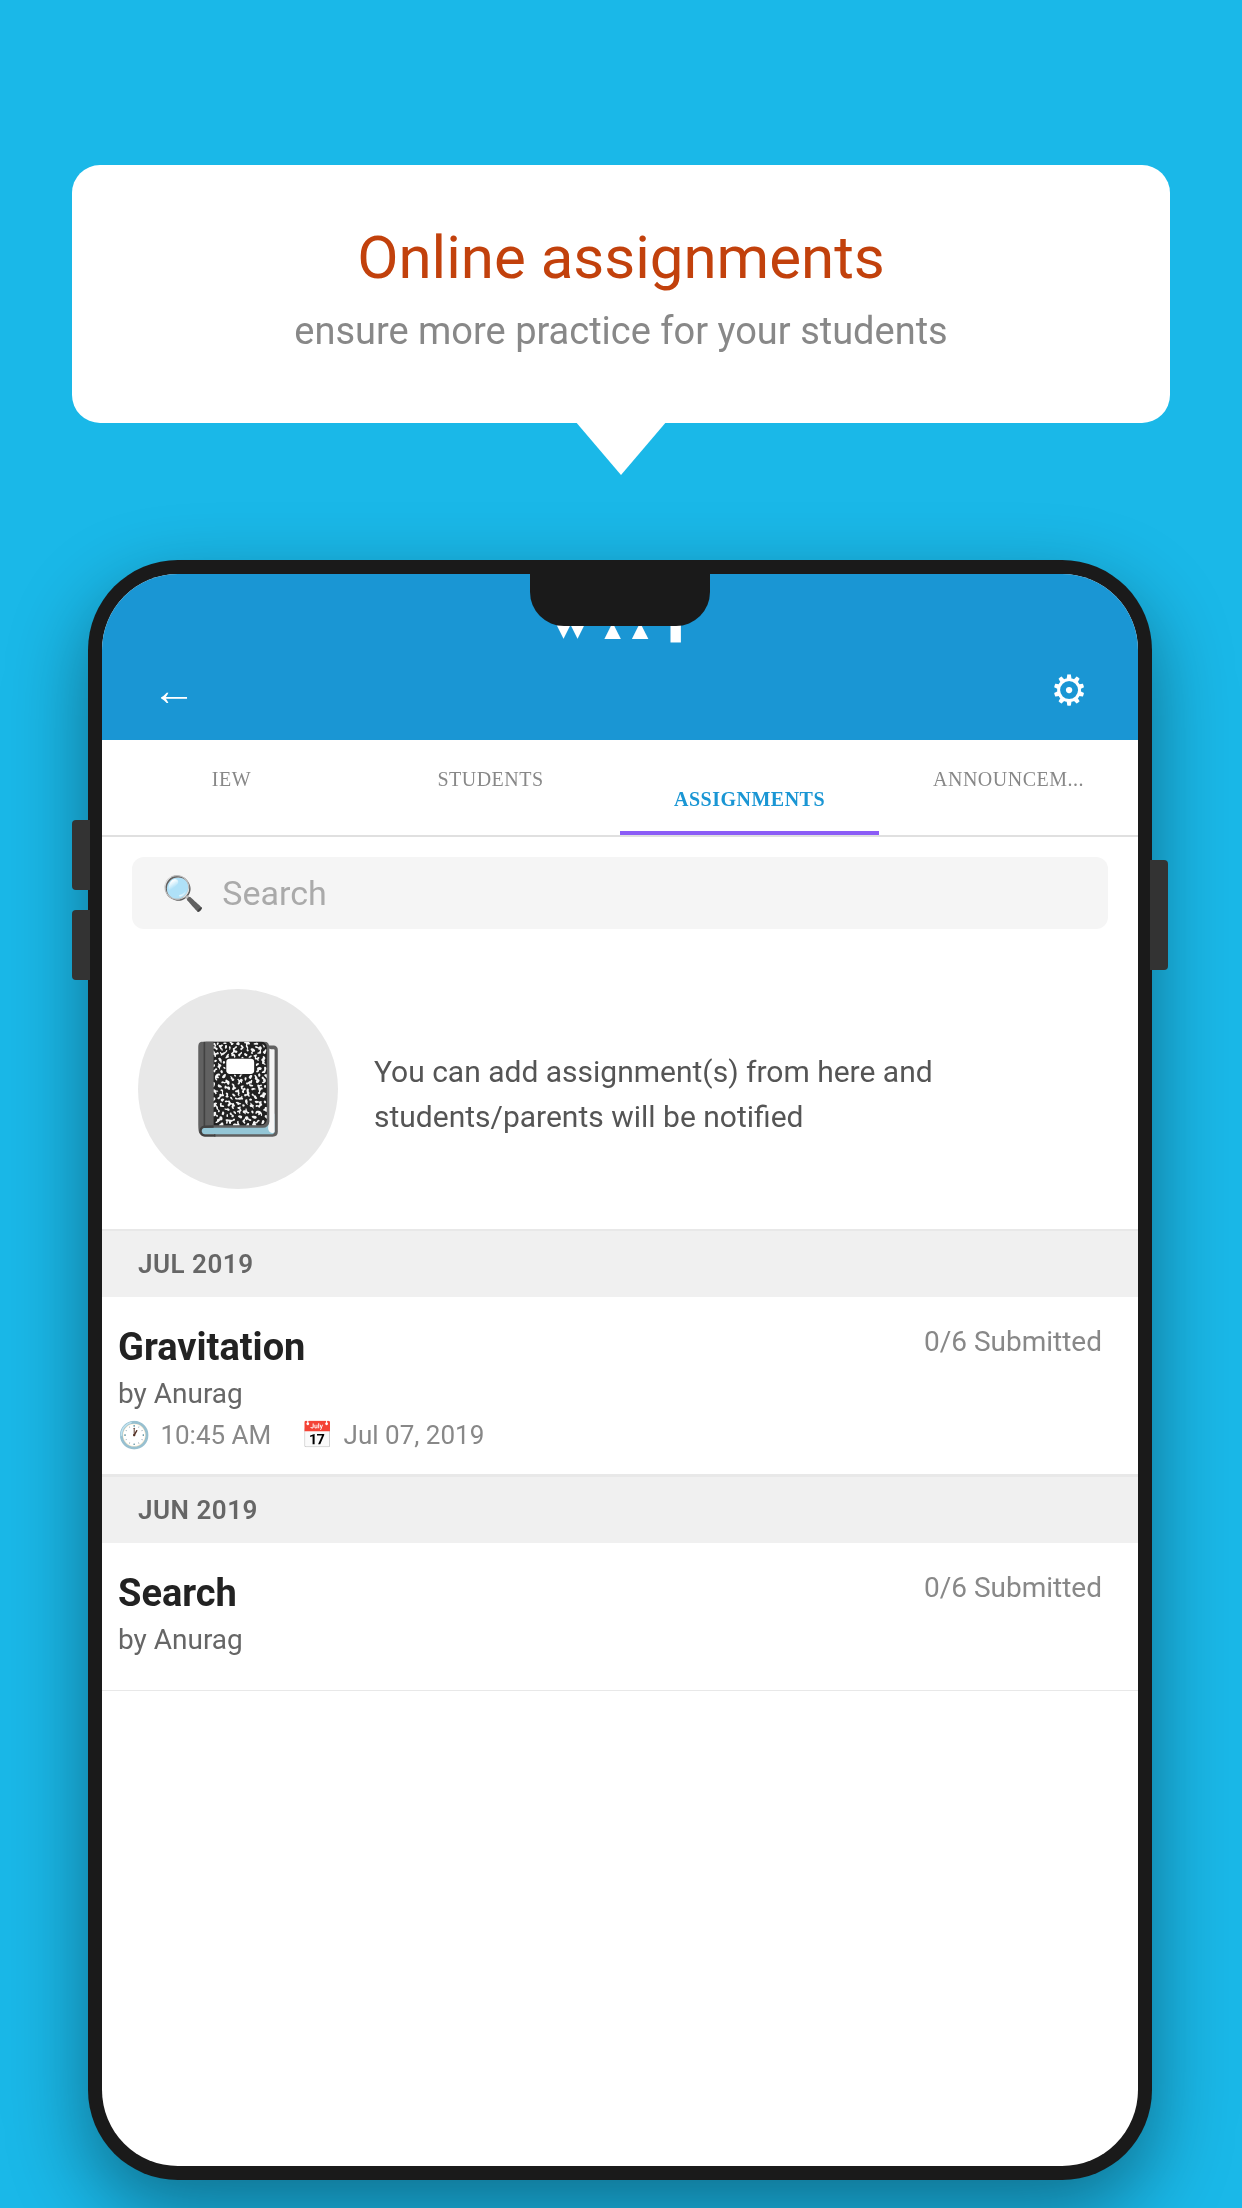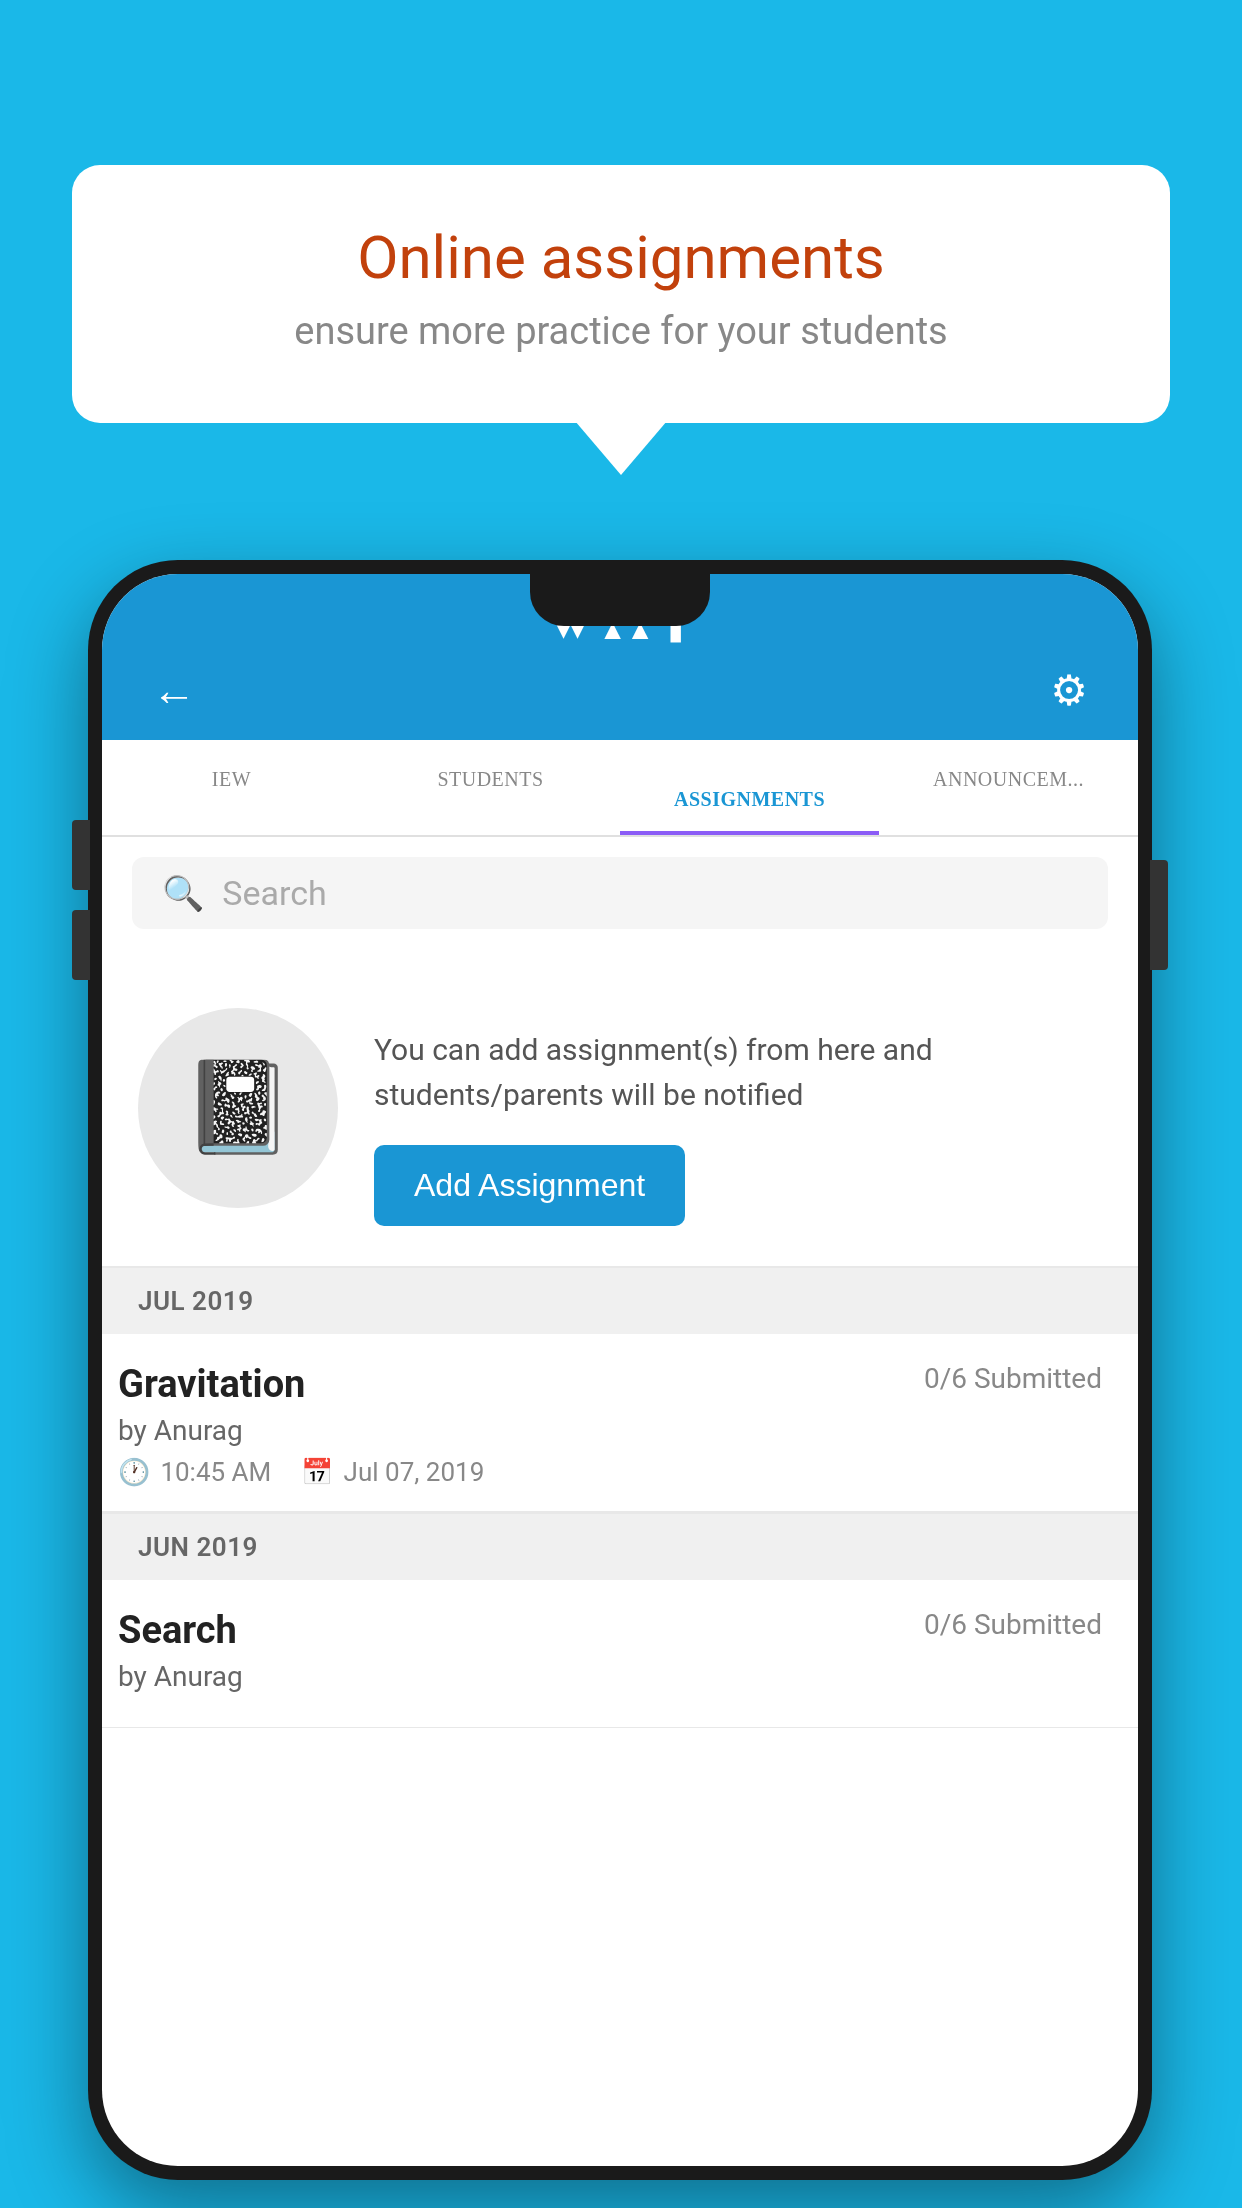--- a/index.html
+++ b/index.html
@@ -397,21 +397,20 @@
         <span class="search-placeholder-text">Search</span>
       </div>
     </div>
 
     <div class="add-assignment-promo">
       <div class="assignment-icon-circle">
         <span class="assignment-icon-inner">📓</span>
       </div>
       <div class="add-assignment-content">
         <div class="add-assignment-text">You can add assignment(s) from here and students/parents will be notified</div>
-        <button class="add-assignment-btn">Add Assignment</button>
       </div>
     </div>
 
     <div class="divider"></div>
 
     <div class="section-header">JUL 2019</div>
 
     <div class="assignment-item">
       <div class="assignment-item-header">
         <span class="assignment-name">Gravitation</span>

